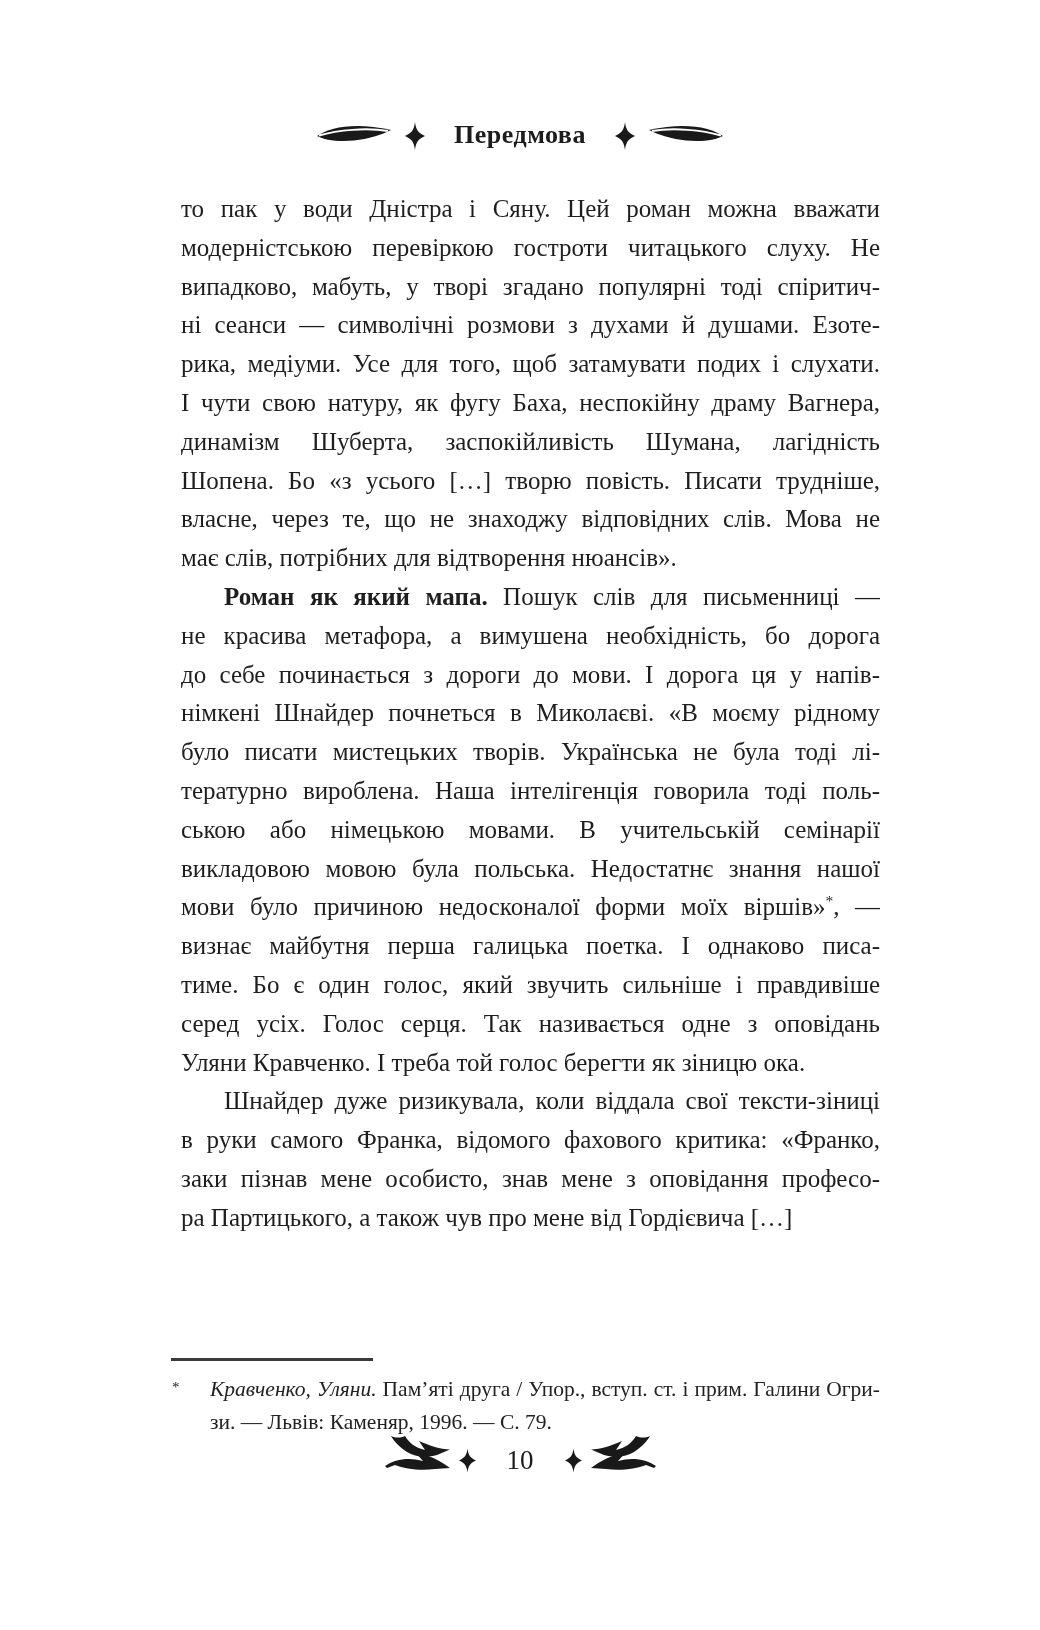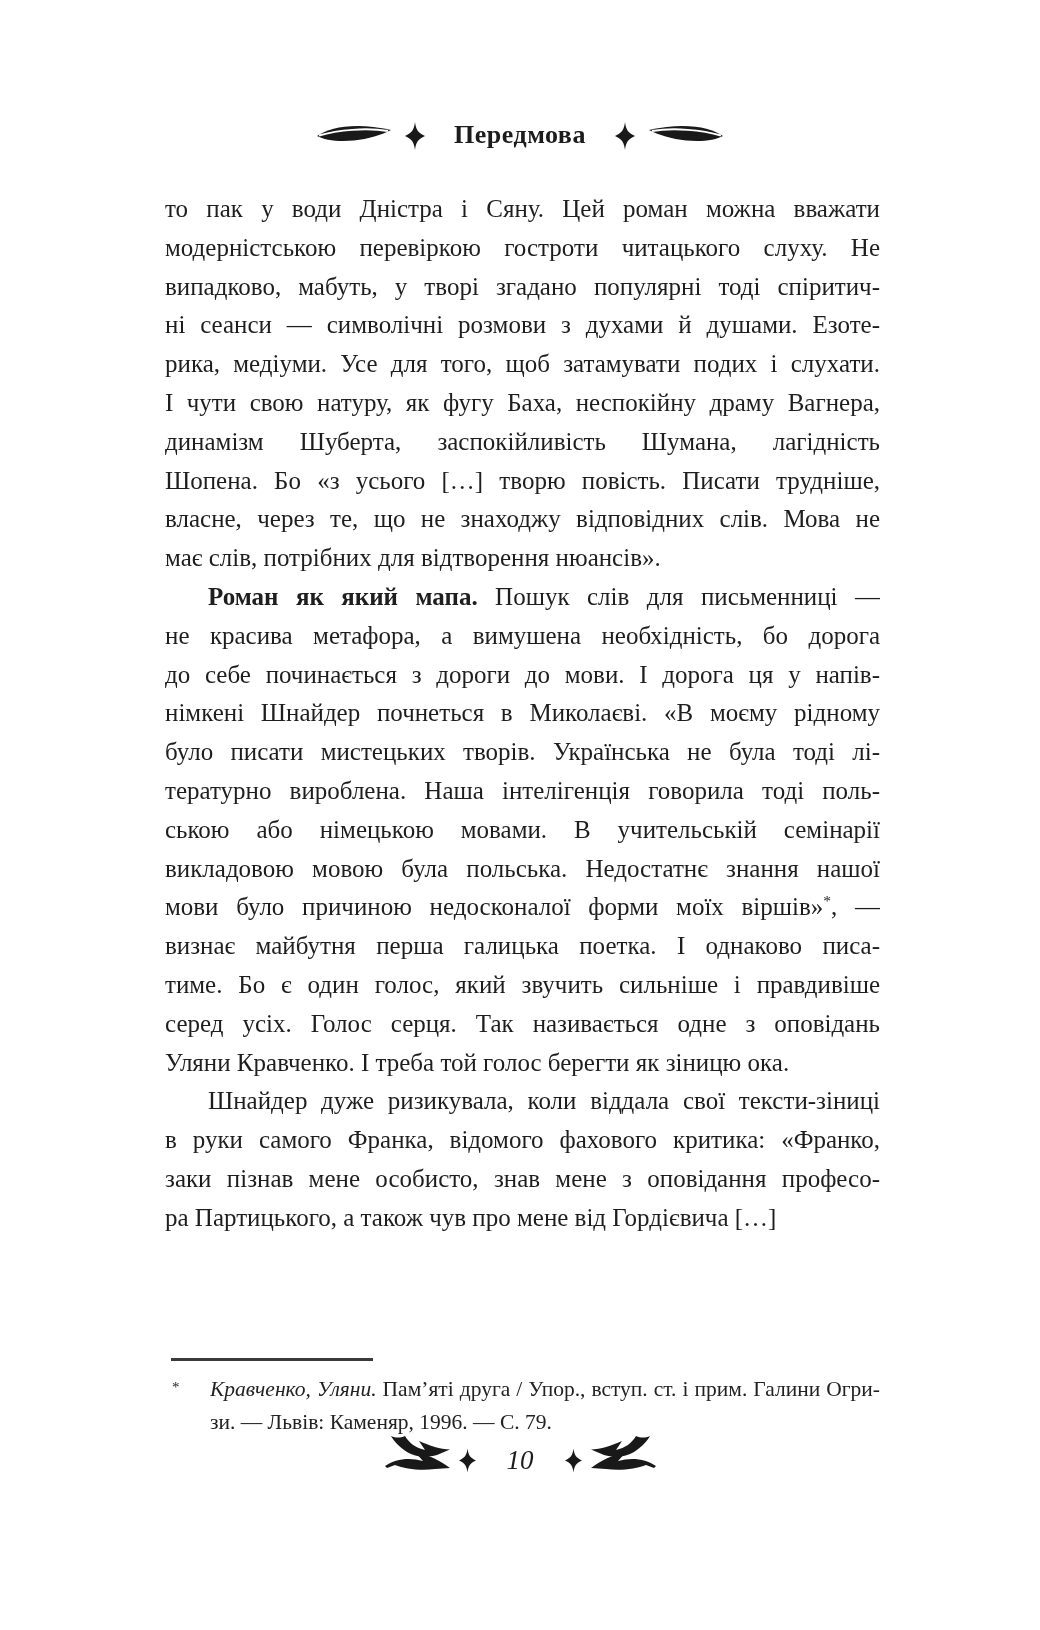--- a/index.html
+++ b/index.html
@@ -22,21 +22,21 @@
   }
   .orn{display:block;}
   
   .body-text{
     position:absolute;left:165px;top:190px;width:715px;
     font-size:25px;line-height:38.8px;color:#1e1e1e;
   }
   .para{margin:0;}
   .line{
     text-align:justify;text-align-last:justify;
-    height:38.8px;overflow:hidden;white-space:normal;
+    height:38.8px;overflow:hidden;white-space:normal;margin-left:16px;
   }
   .line.final{text-align-last:left;}
   .line.indent{text-indent:43px;}
   .b{font-weight:700;}
   .i{font-style:italic;}
   .sup{vertical-align:super;font-size:.62em;line-height:0;}
   
   .footnote{position:absolute;left:165px;top:1358px;width:715px;}
   .footnote-rule{width:202px;height:0;border-top:3px solid #3a3a3a;margin:0 0 12px 6px;}
   .footnote-body{position:relative;padding-left:45px;font-size:21.5px;line-height:33px;color:#222;}
@@ -45,21 +45,20 @@
   .fline.final{text-align-last:left;}
   
   .footer{
     position:absolute;top:1436px;left:0;right:0;
     display:flex;justify-content:center;align-items:center;
   }
   .footer .grp{display:flex;align-items:center;gap:8px;}
   .footer .page-number{
     font-size:27px;color:#1c1c1c;line-height:1;
     margin:0 31px;
-    font-style:italic;
   }
   .mirror{transform:scaleX(-1);}
 </style>
 </head>
 <body>
 
 <div class="page">
 
   <div class="header">
     <svg class="orn" width="76" height="24" viewBox="0 0 76 24">

